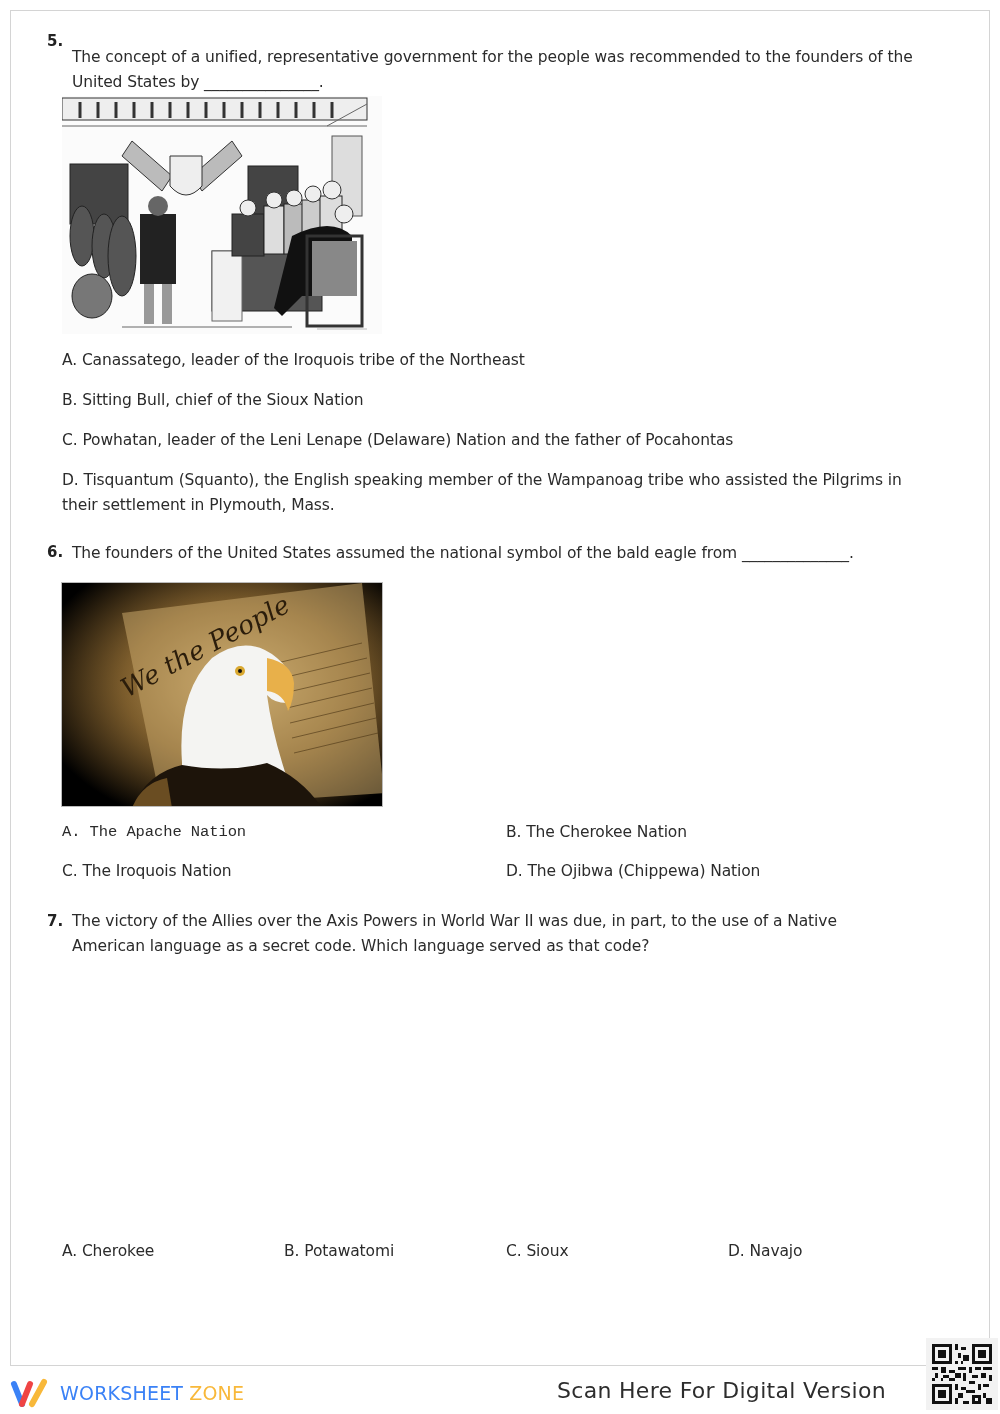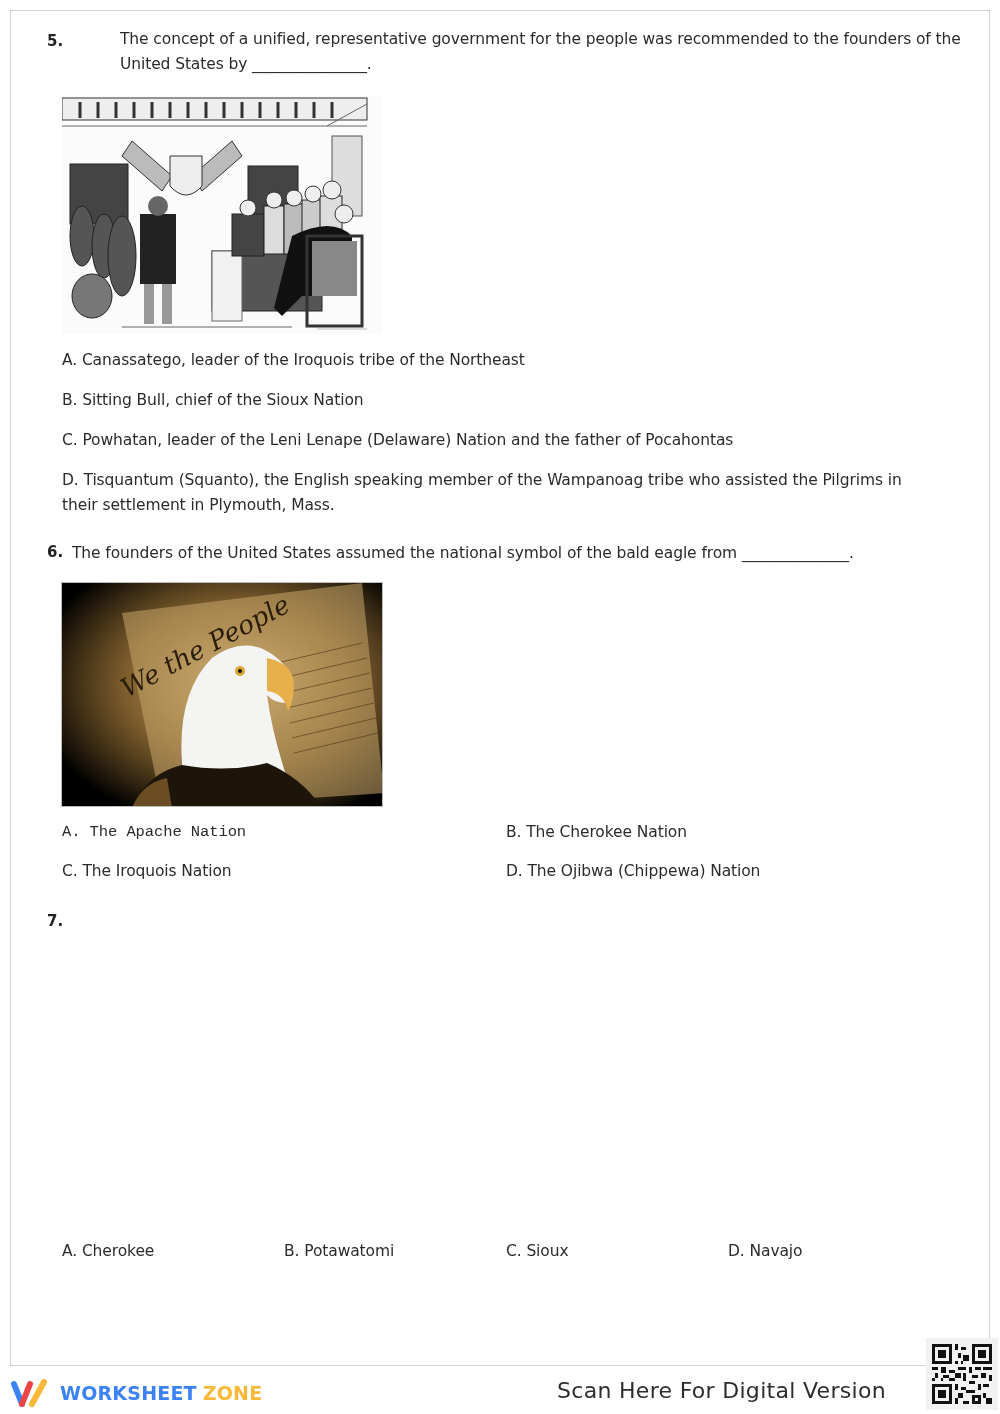--- a/index.html
+++ b/index.html
@@ -28,38 +28,38 @@
     background: #fafafa; overflow: hidden;
   }
   
   .img-eagle {
     position: absolute; left: 61px; top: 581px; width: 322px; height: 225px;
     border: 1px solid #bbb; overflow: hidden;
     background: radial-gradient(ellipse at 55% 45%, #c9a866 0%, #8c6b35 40%, #3b2a12 75%, #0d0905 100%);
   }
 
   .footer-logo { position: absolute; left: 10px; top: 1376px; height: 34px; display: flex; align-items: center; }
-  .logo-text { font-family: "DejaVu Sans", sans-serif; font-weight: bold; font-size: 19px; margin-left: 8px; letter-spacing: 0.2px; }
+  .logo-text { font-family: "DejaVu Sans", sans-serif; font-weight: normal; font-size: 19px; margin-left: 8px; letter-spacing: 0.2px; }
   .logo-w1 { color: #3b82f6; }
   .logo-w2 { color: #f8b83a; margin-left: 6px; }
 
   .scan-text {
     position: absolute; left: 557px; top: 1378px; font-size: 22px; color: #2d2d2d; letter-spacing: 0.3px;
   }
   .qr {
     position: absolute; left: 926px; top: 1338px; width: 72px; height: 72px; background: #f2f2f2; padding: 6px;
   }
 </style>
 </head>
 <body>
 
 <div class="frame">
 
   <div class="q-num" style="top:21px;">5.</div>
-  <div class="q-text" style="top:16px; width:870px;margin-left:48px;">The concept of a unified, representative government for the people was recommended to the founders of the United States by _______________.</div>
+  <div class="q-text" style="top:34px; width:870px;">The concept of a unified, representative government for the people was recommended to the founders of the United States by _______________.</div>
 
   <div class="img-drawing" style="left:51px; top:85px;">
     <svg width="320" height="238" viewBox="0 0 320 238">
       <rect x="0" y="0" width="320" height="238" fill="#fbfbfb"></rect>
 
       <rect x="0" y="2" width="305" height="22" fill="#eee" stroke="#333" stroke-width="1"></rect>
       <g stroke="#333" stroke-width="3">
         <line x1="18" y1="6" x2="18" y2="22"></line>
           <line x1="36" y1="6" x2="36" y2="22"></line>
         <line x1="54" y1="6" x2="54" y2="22"></line>
@@ -167,20 +167,21 @@
       <path d="M70,225 Q80,200 105,195 L110,225 Z" fill="#6a4d22"></path>
     </svg>
   </div>
 
   <div class="opt" style="left:51px; top:809px;font-family:Liberation Mono, monospace;">A. The Apache Nation</div>
   <div class="opt" style="left:495px; top:809px;">B. The Cherokee Nation</div>
   <div class="opt" style="left:51px; top:848px;">C. The Iroquois Nation</div>
   <div class="opt" style="left:495px; top:848px;">D. The Ojibwa (Chippewa) Nation</div>
 
   <div class="q-num" style="top:901px;">7.</div>
+  <div class="q-text" style="top:898px; width:820px;">The victory of the Allies over the Axis Powers in World War II was due, in part, to the use of a Native American language as a secret code. Which language served as that code?</div>
 
   <div class="opt" style="left:51px; top:1228px;">A. Cherokee</div>
   <div class="opt" style="left:273px; top:1228px;">B. Potawatomi</div>
   <div class="opt" style="left:495px; top:1228px;text-align:center;">C. Sioux</div>
   <div class="opt" style="left:717px; top:1228px;">D. Navajo</div>
 </div>
 
 <div class="footer-logo">
   <svg width="42" height="30" viewBox="0 0 42 30">
     <line x1="4" y1="6" x2="12" y2="26" stroke="#3b82f6" stroke-width="6" stroke-linecap="round"></line>

